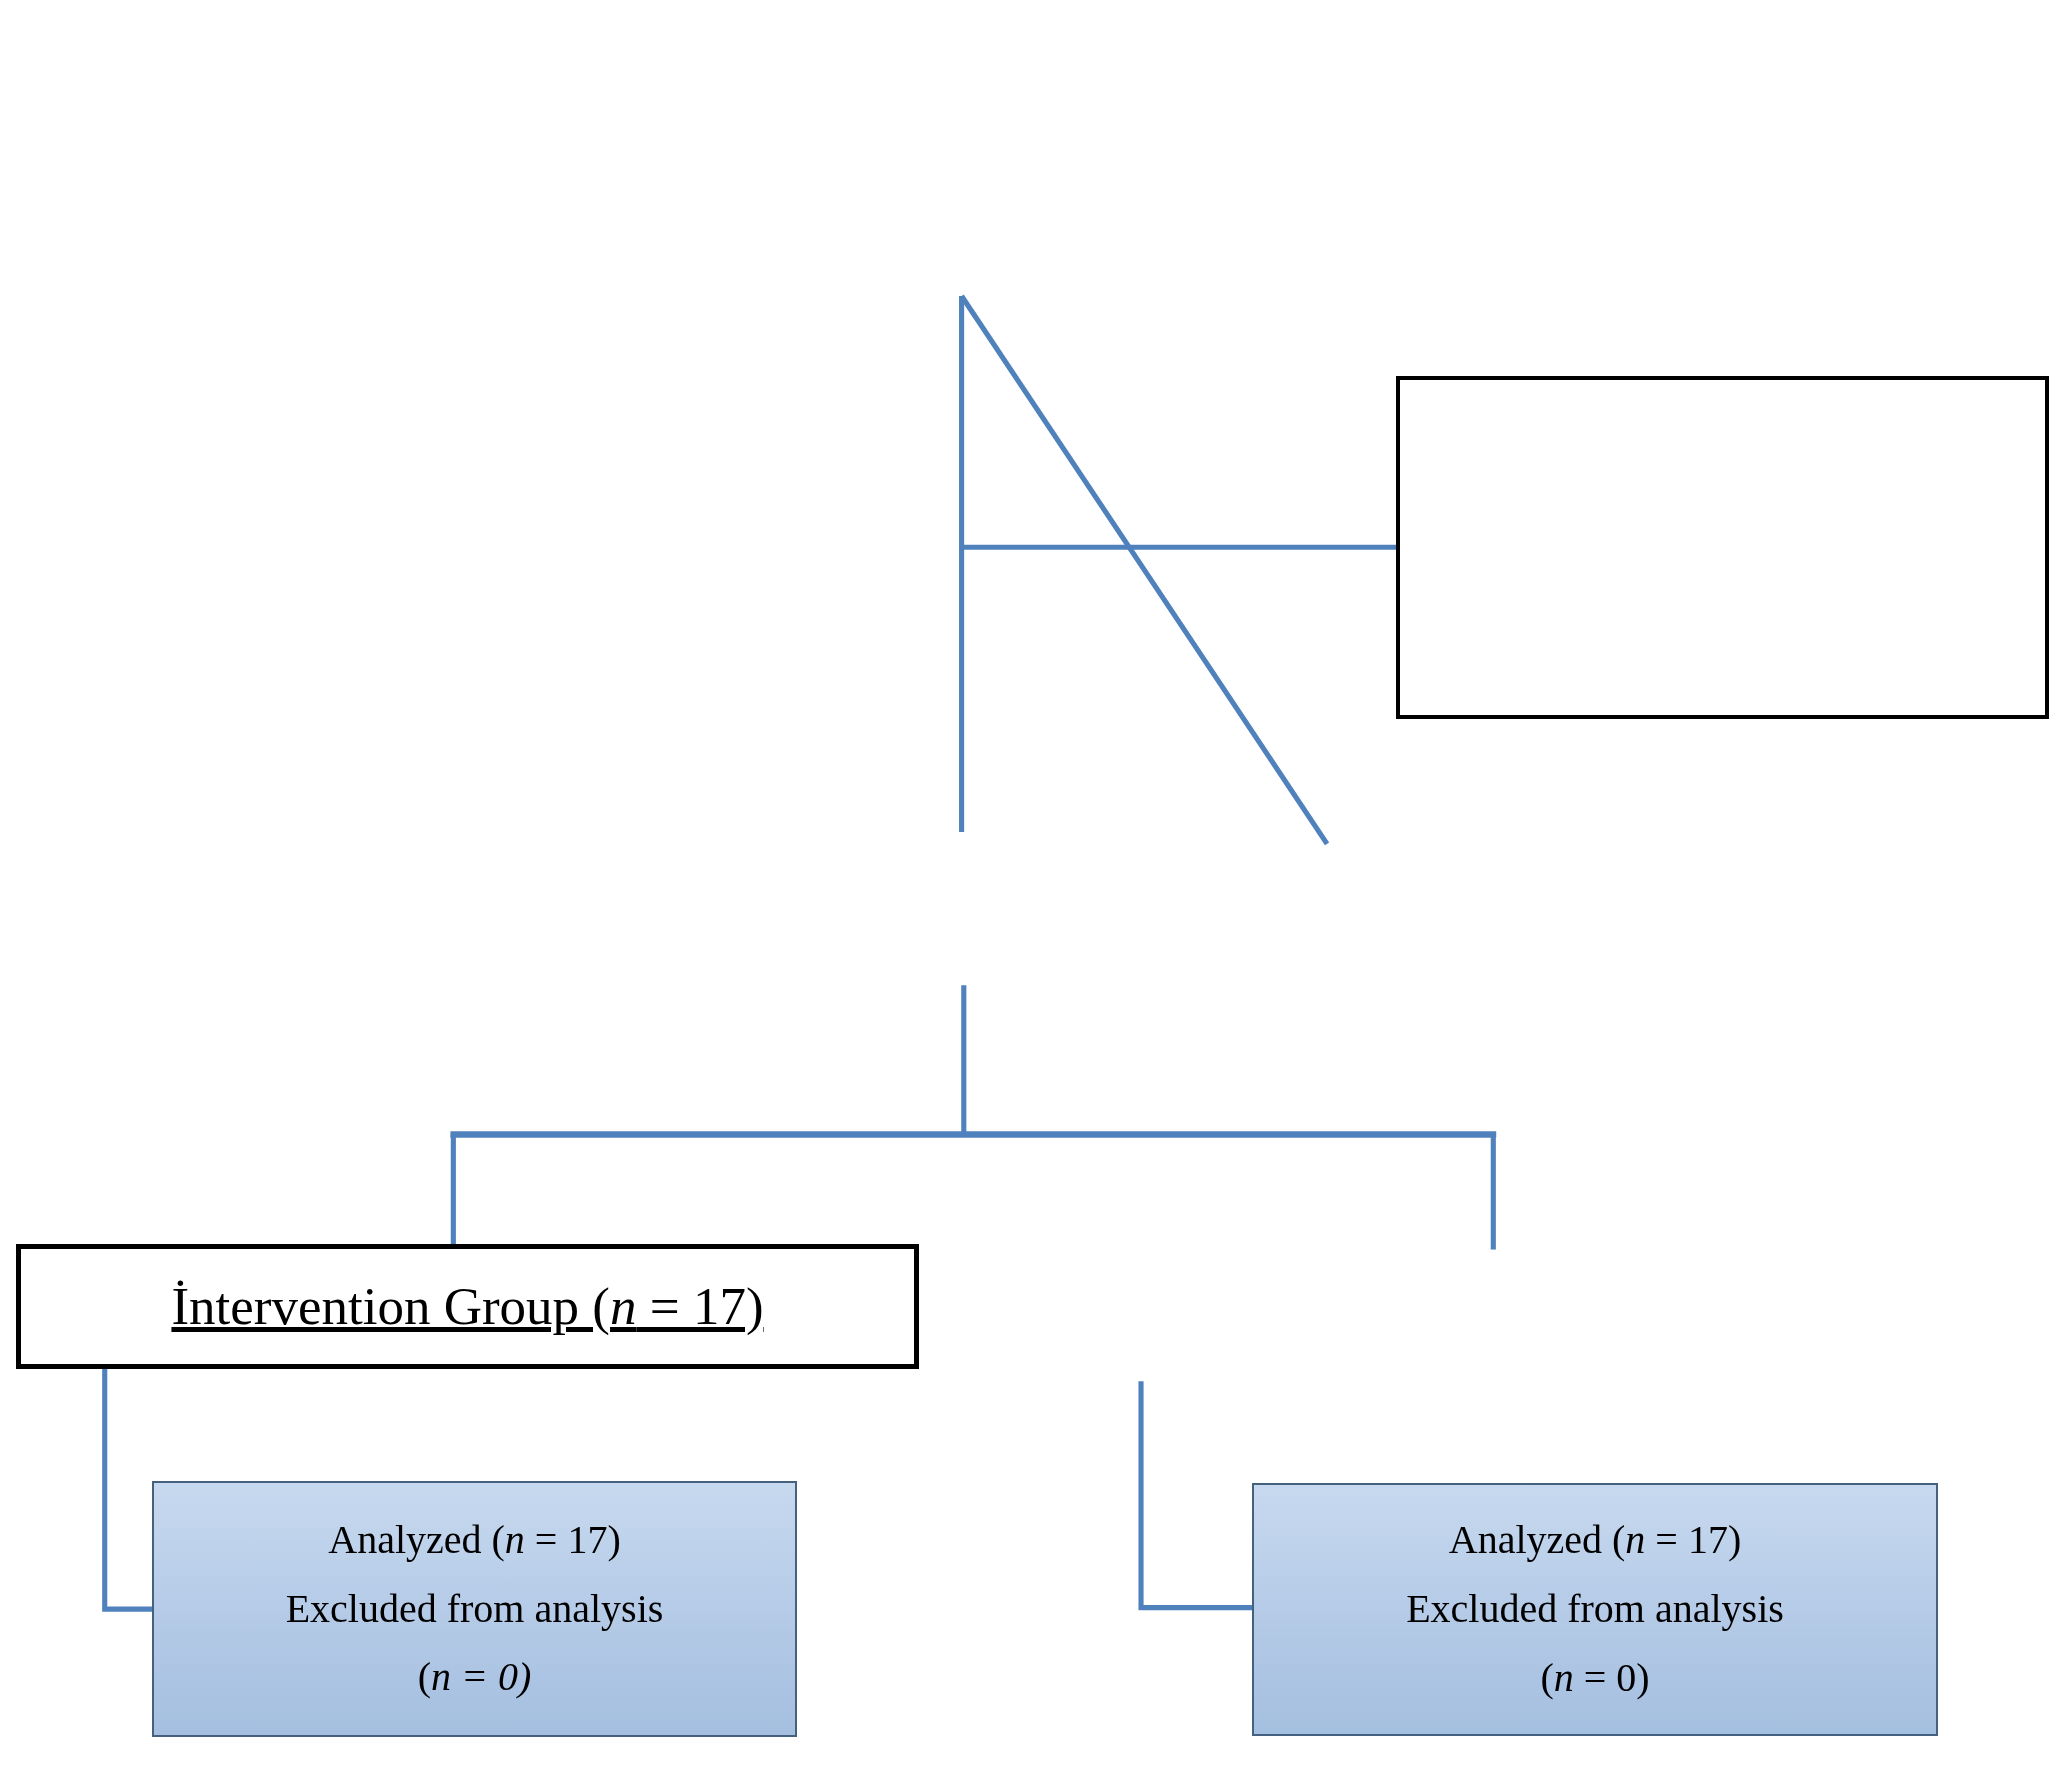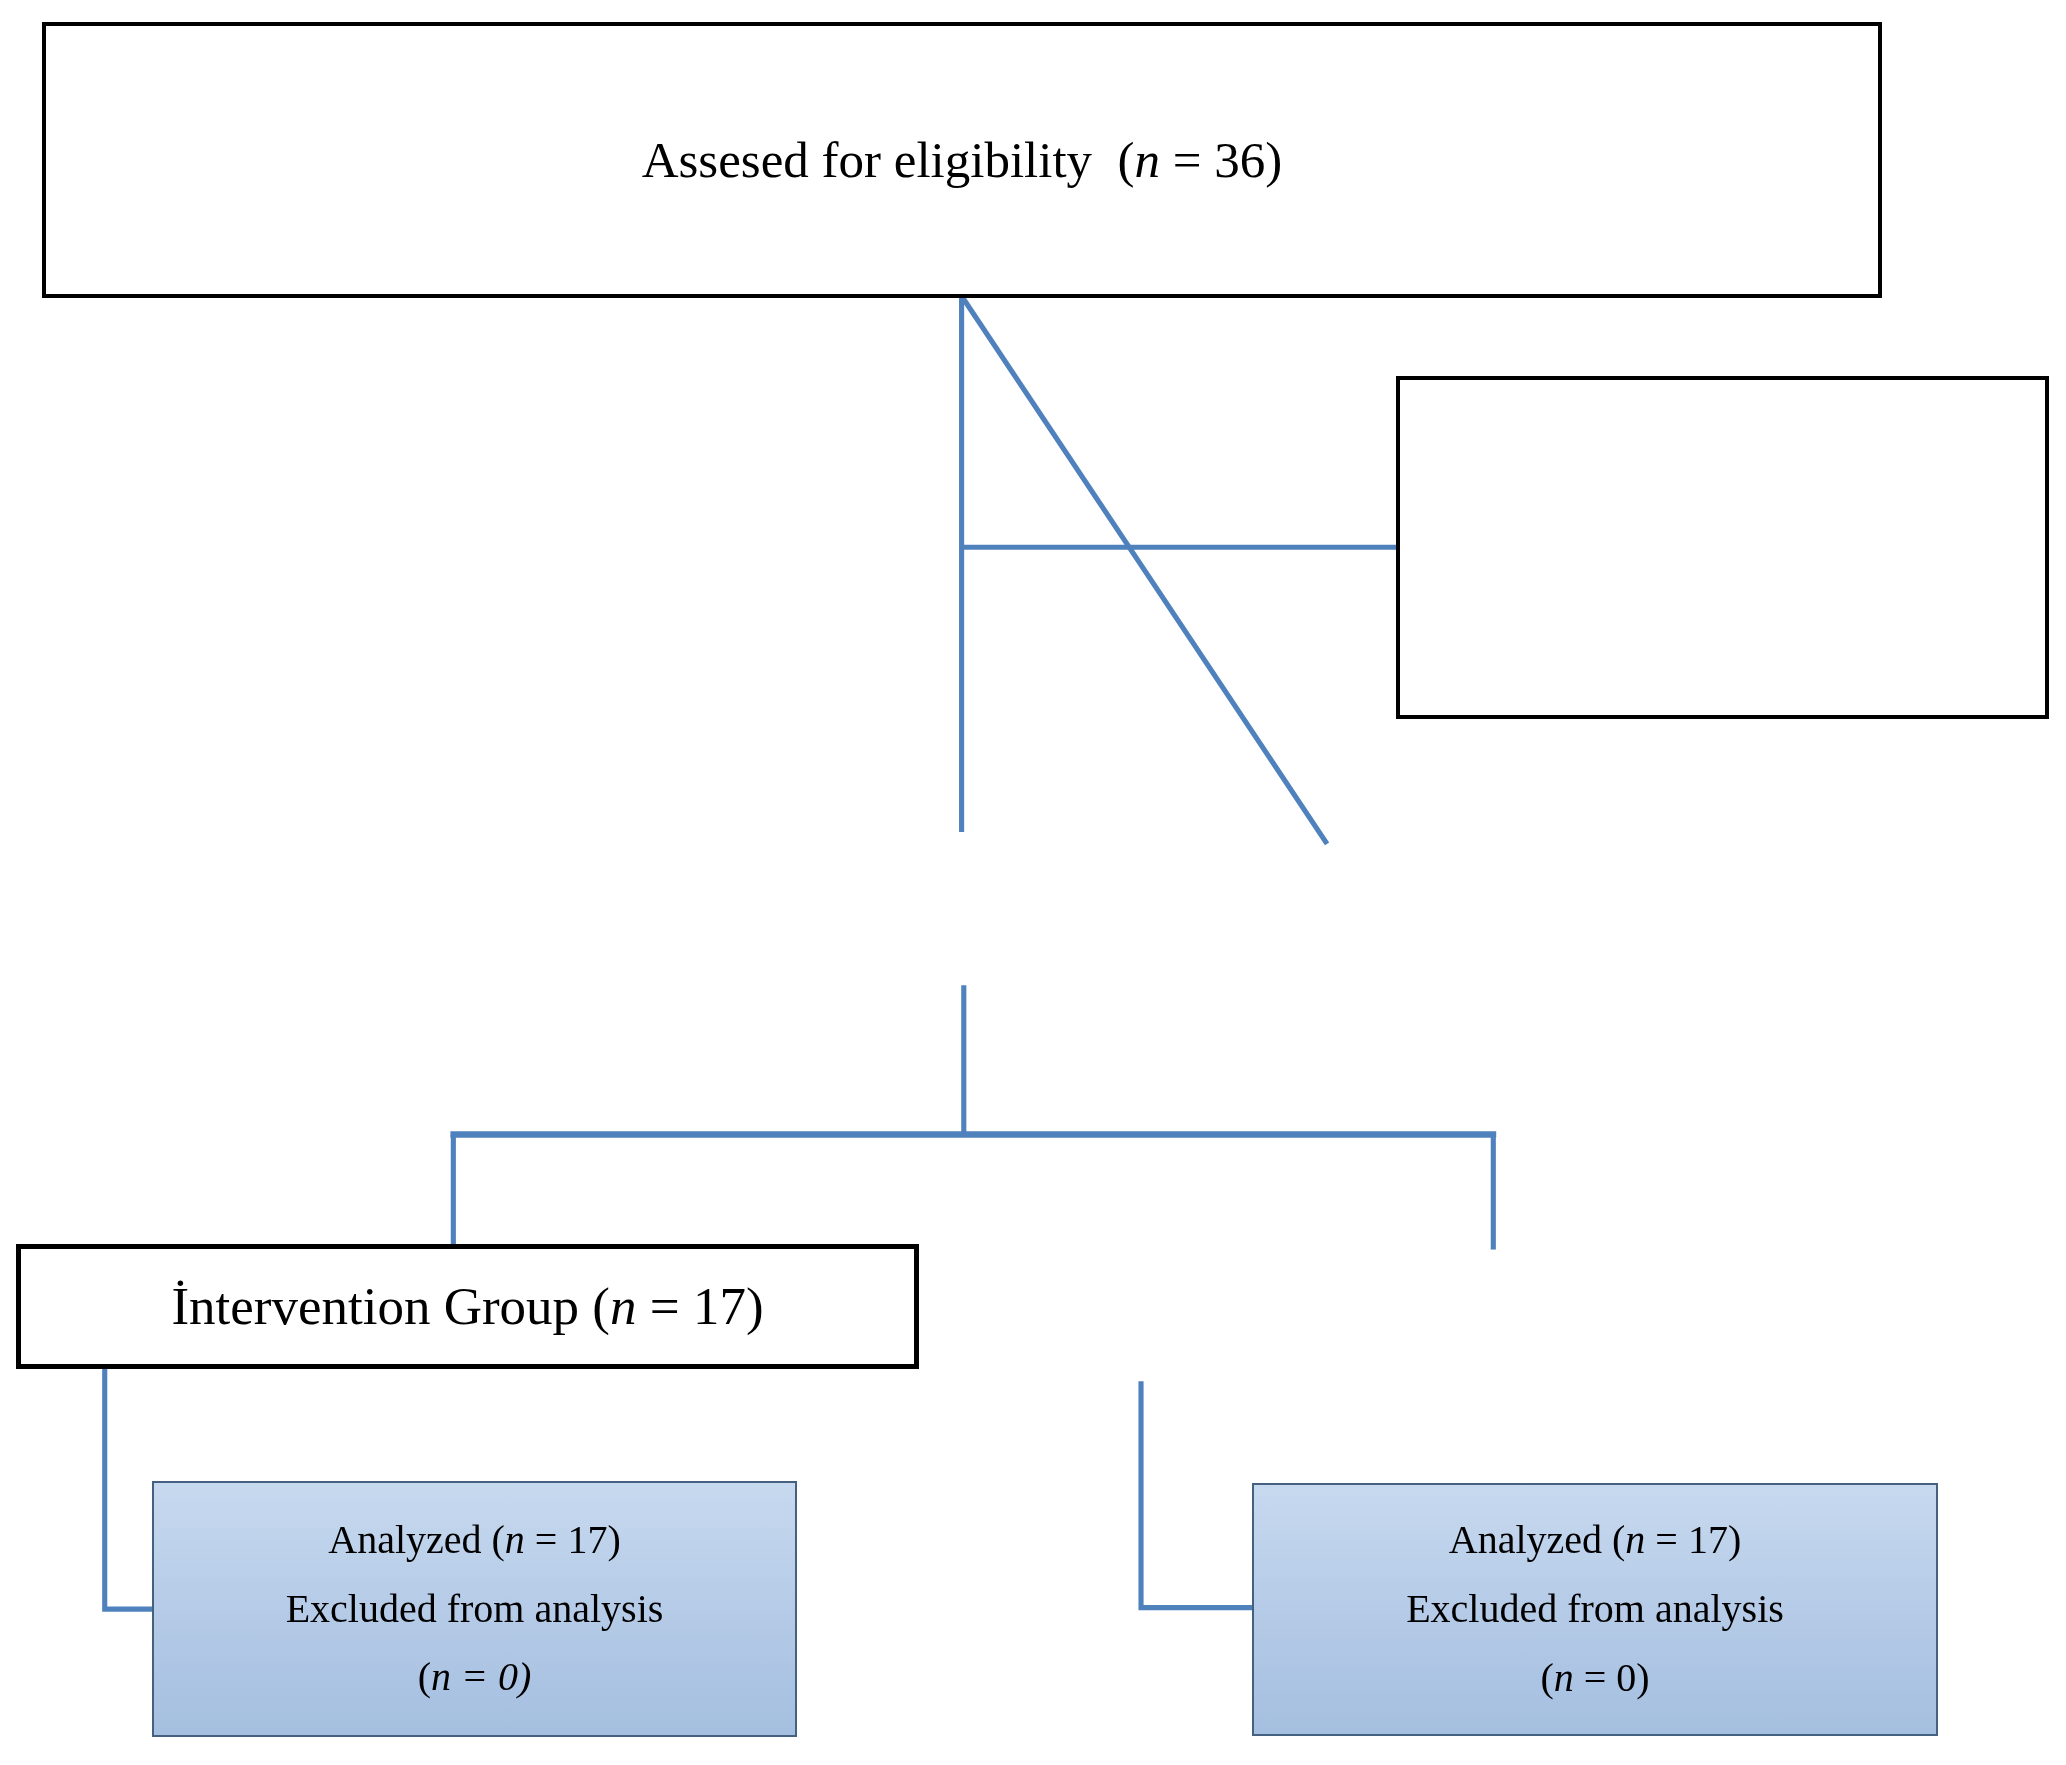--- a/index.html
+++ b/index.html
@@ -28,20 +28,21 @@
     align-items: center;
     text-align: center;
   }
   .box-black {
     border: 4.4px solid #000000;
     background: #ffffff;
   }
   .box-group {
     border: 5.9px solid #000000;
     background: #ffffff;
+    text-decoration: underline;
   }
   .box-blue {
     border: 2.9px solid #44627f;
     background: linear-gradient(180deg, #c7d9ef 0%, #b5cbe7 50%, #a5bfe0 100%);
   }
   .line {
     font-size: 51px;
     line-height: 1.5;
     white-space: pre-wrap;
   }
@@ -61,23 +62,20 @@
       <line x1="1313" y1="747" x2="1908" y2="747"></line>
       <line x1="1316" y1="1345" x2="1316" y2="1550"></line>
       <line stroke-width="9" x1="615" y1="1549" x2="2043" y2="1549"></line>
       <line x1="619" y1="1549" x2="619" y2="1702"></line>
       <line x1="2039" y1="1549" x2="2039" y2="1706"></line>
       <polyline points="143,1868 143,2197 212,2197"></polyline>
       <polyline points="1558,1886 1558,2195 1715,2195"></polyline>
     </g>
   </svg>
 
-  <div class="fbox box-black" style="left:42px; top:22px; width:1840px; height:276px;">
-    <div class="line"><span>Assesed for eligibility  (</span><span class="nvar">n</span><span> = 36)</span></div>
-  </div>
 
   <div class="fbox box-black" style="left:1396px; top:376px; width:653px; height:343px;">
   </div>
 
 
   <div class="fbox box-group" style="left:16px; top:1244px; width:903px; height:125px;">
     <div class="line line-lg"><span>İntervention Group (</span><span class="nvar">n</span><span> = 17)</span></div>
   </div>
 
 

